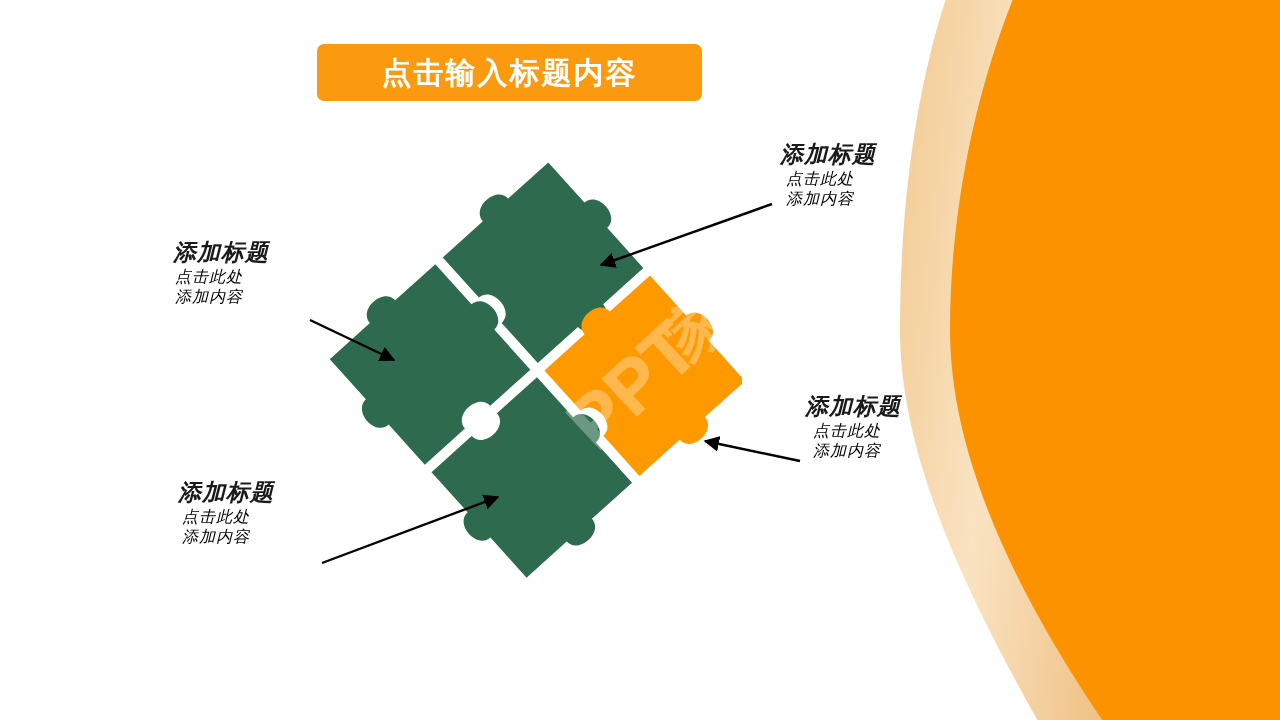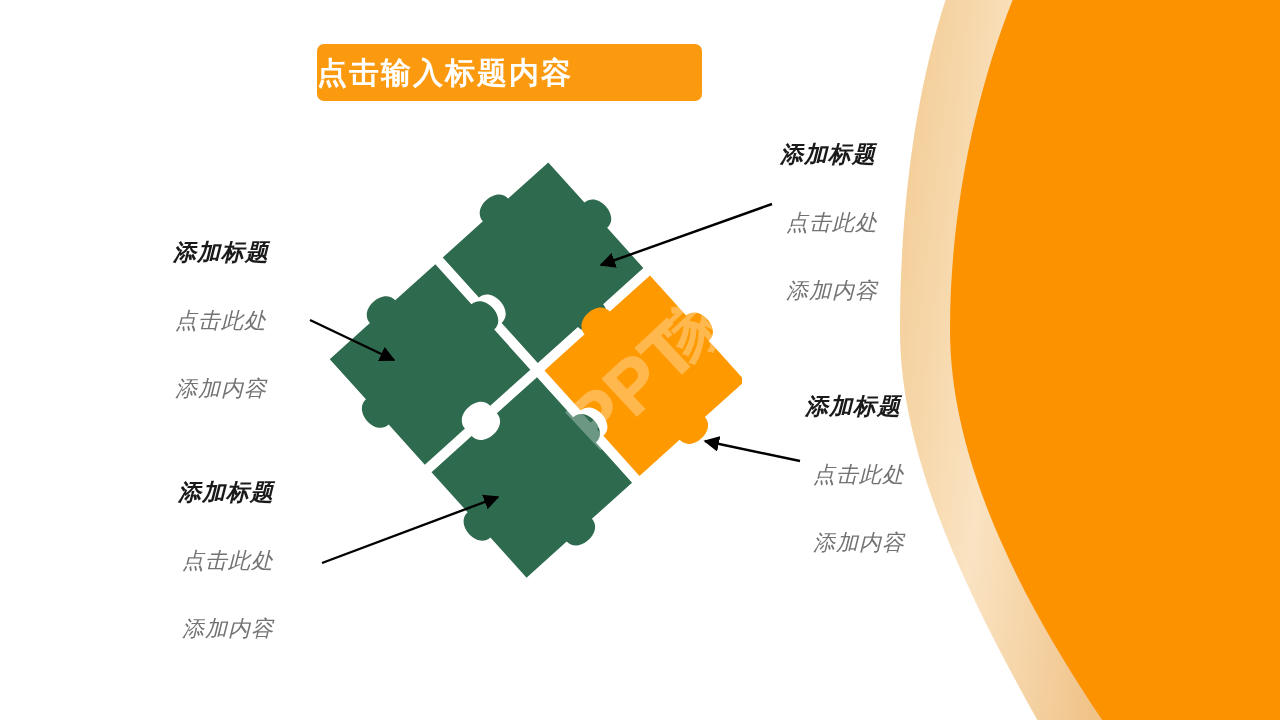--- a/index.html
+++ b/index.html
@@ -29,21 +29,21 @@
   #title-banner {
     position: absolute;
     left: 317px;
     top: 44px;
     width: 385px;
     height: 57px;
     background: #FB9A0E;
     border-radius: 7px;
     display: flex;
     align-items: center;
-    justify-content: flex-start;
+    justify-content: center;
   }
   #title-text {
     color: #ffffff;
     font-size: 30px;
     font-weight: bold;
     letter-spacing: 2px;
     line-height: 1;
     white-space: nowrap;
   }
 
@@ -80,25 +80,24 @@
     font-style: italic;
   }
   .callout .c-title {
     font-size: 23px;
     font-weight: bold;
     color: #1a1a1a;
     line-height: 1.25;
     letter-spacing: 1px;
   }
   .callout .c-body {
-    font-size: 22px;
-    color: #737373;
+    font-size: 16px;
+    color: #000000;
     line-height: 1.28;
     letter-spacing: 1px;
-    margin-top: 40px;
   }
   .callout.align-left  { text-align: left; }
 
   #callout-left      { left: 173px; top: 238px; }
   #callout-left .c-body { padding-left: 2px; }
 
   #callout-bottomleft { left: 178px; top: 478px; }
   #callout-bottomleft .c-body { padding-left: 4px; }
 
   #callout-topright   { left: 780px; top: 140px; }

